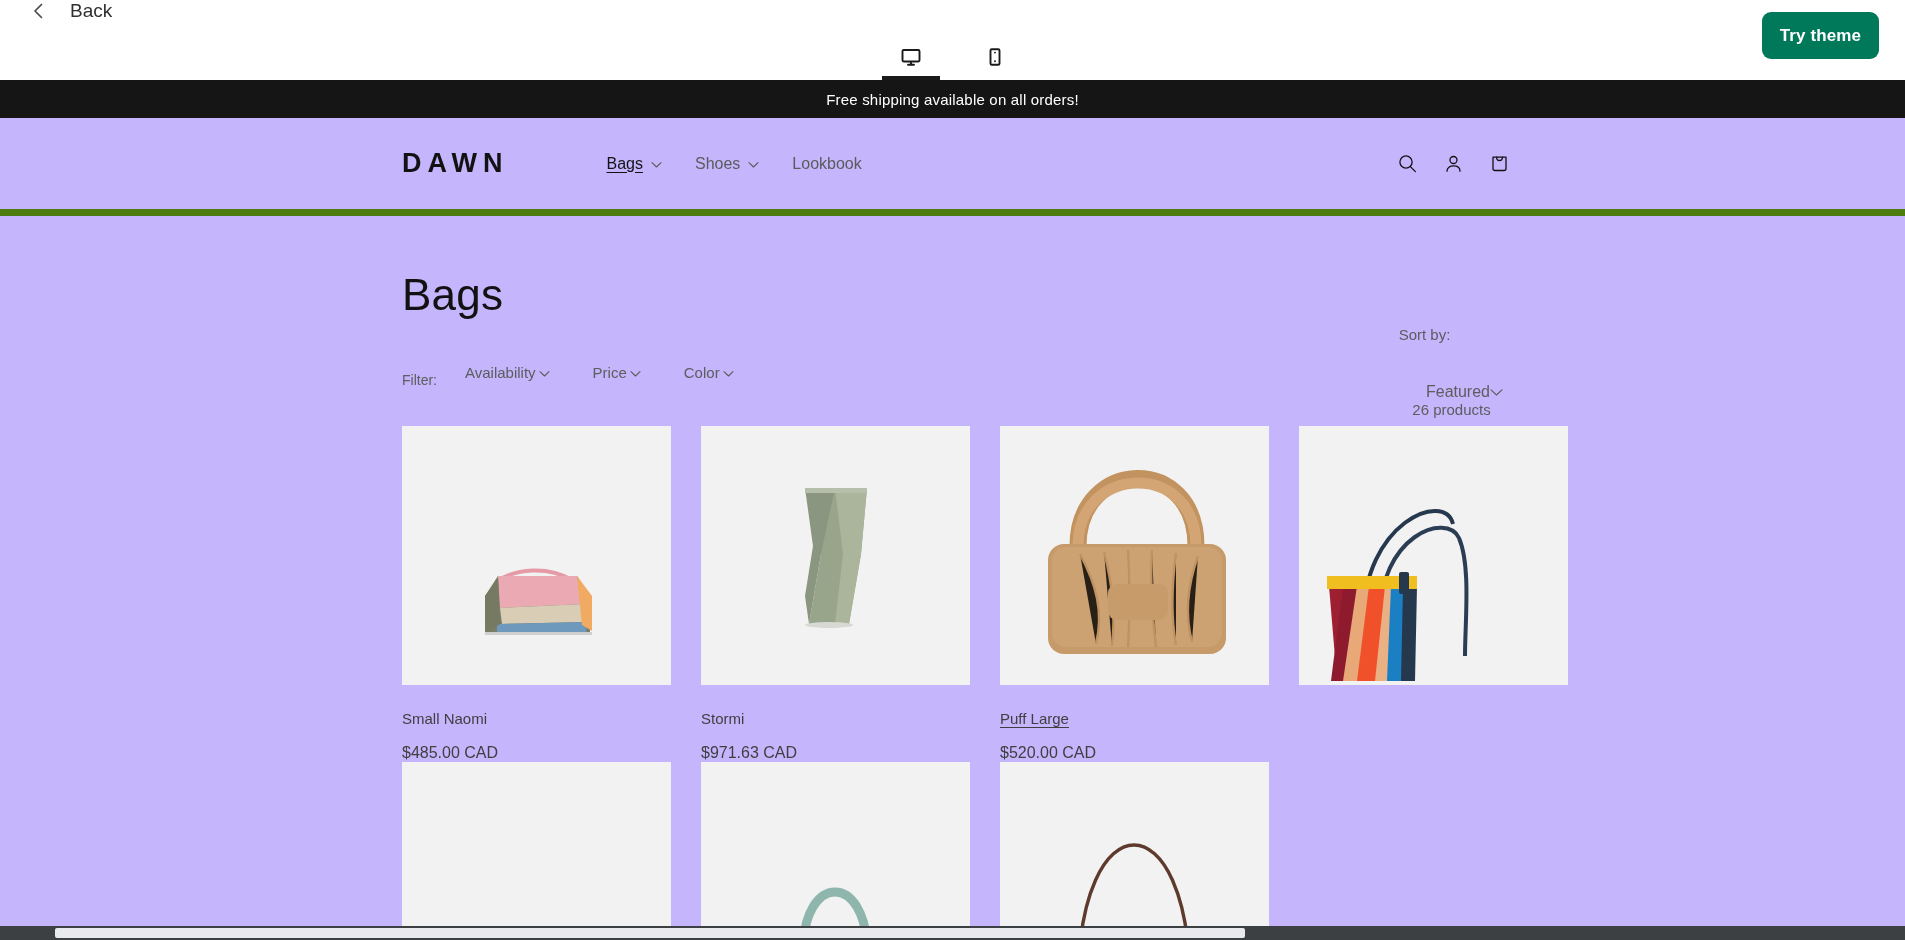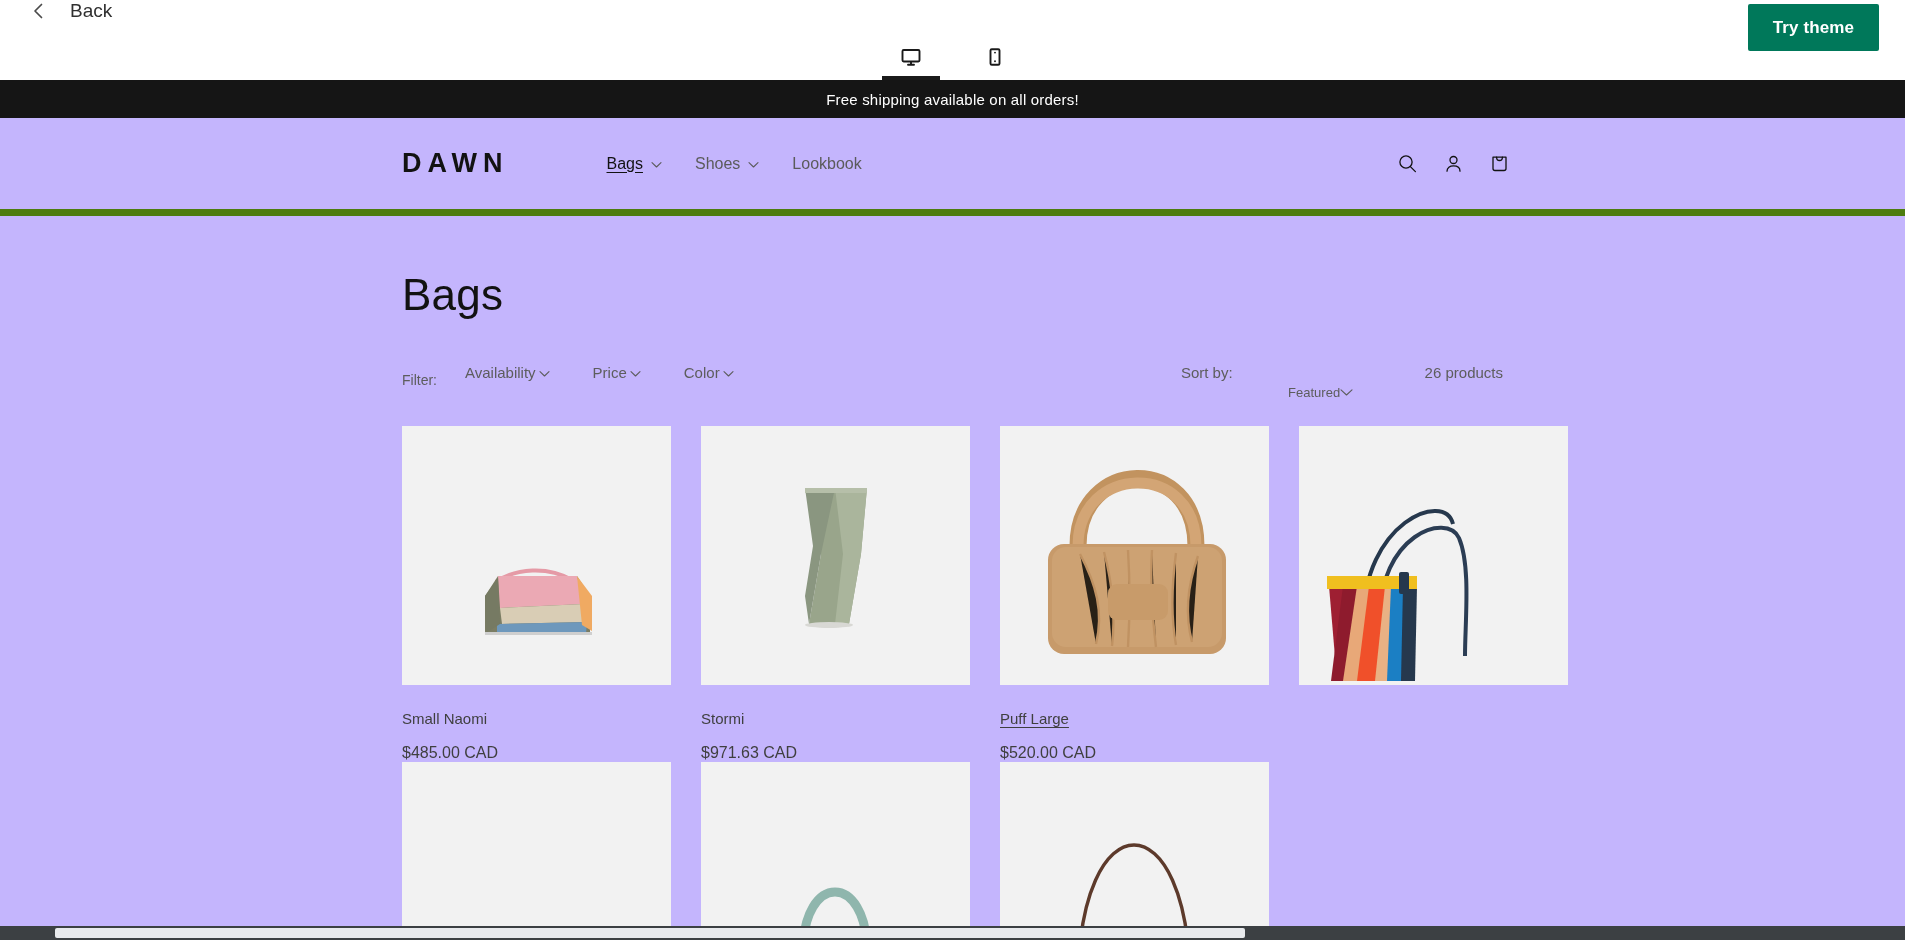--- a/index.html
+++ b/index.html
@@ -54,27 +54,27 @@
     cursor: pointer;
     border-bottom: 4px solid transparent;
     padding-bottom: 8px;
   }
   .device-tab.active { border-bottom-color: #1a1a1a; }
   .device-tab svg { display: block; }
 
   .try-theme {
     position: absolute;
     right: 26px;
-    top: 4px;
+    top: 12px;
     background: #00785a;
     color: #ffffff;
     border: none;
-    border-radius: 2px;
+    border-radius: 9px;
     height: 47px;
-    padding: 0 25px;
+    padding: 0 18px;
     font-size: 17px;
     font-weight: 600;
     font-family: "Liberation Sans", sans-serif;
     cursor: pointer;
     letter-spacing: .1px;
   }
 
   
   .storefront { width: 1905px; height: 860px; overflow: hidden; position: relative; background:#c4b5fd; }
 
@@ -165,29 +165,30 @@
     gap: 3px;
     font-size: 15px;
     color: #5d5d5d;
     margin-right: 43px;
     cursor: pointer;
   }
   .facet-right {
     margin-left: auto;
     display: flex;
     align-items: center;
+    flex-direction: column;
   }
   .sortby-label { font-size: 15px; color: #5d5d5d; margin-right: 19px; }
   .sort-select {
     display: flex;
     align-items: center;
-    font-size: 13px;
+    font-size: 16px;
     color: #5d5d5d;
     width: 138px;
-    justify-content: center;
+    justify-content: flex-end;
     cursor: pointer;
     margin-top: 40px;
   }
   .product-count { font-size: 15px; color: #5d5d5d; margin-left: 35px; }
 
   .grid {
     display: grid;
     grid-template-columns: repeat(4, 269px);
     column-gap: 30px;
     row-gap: 0;

